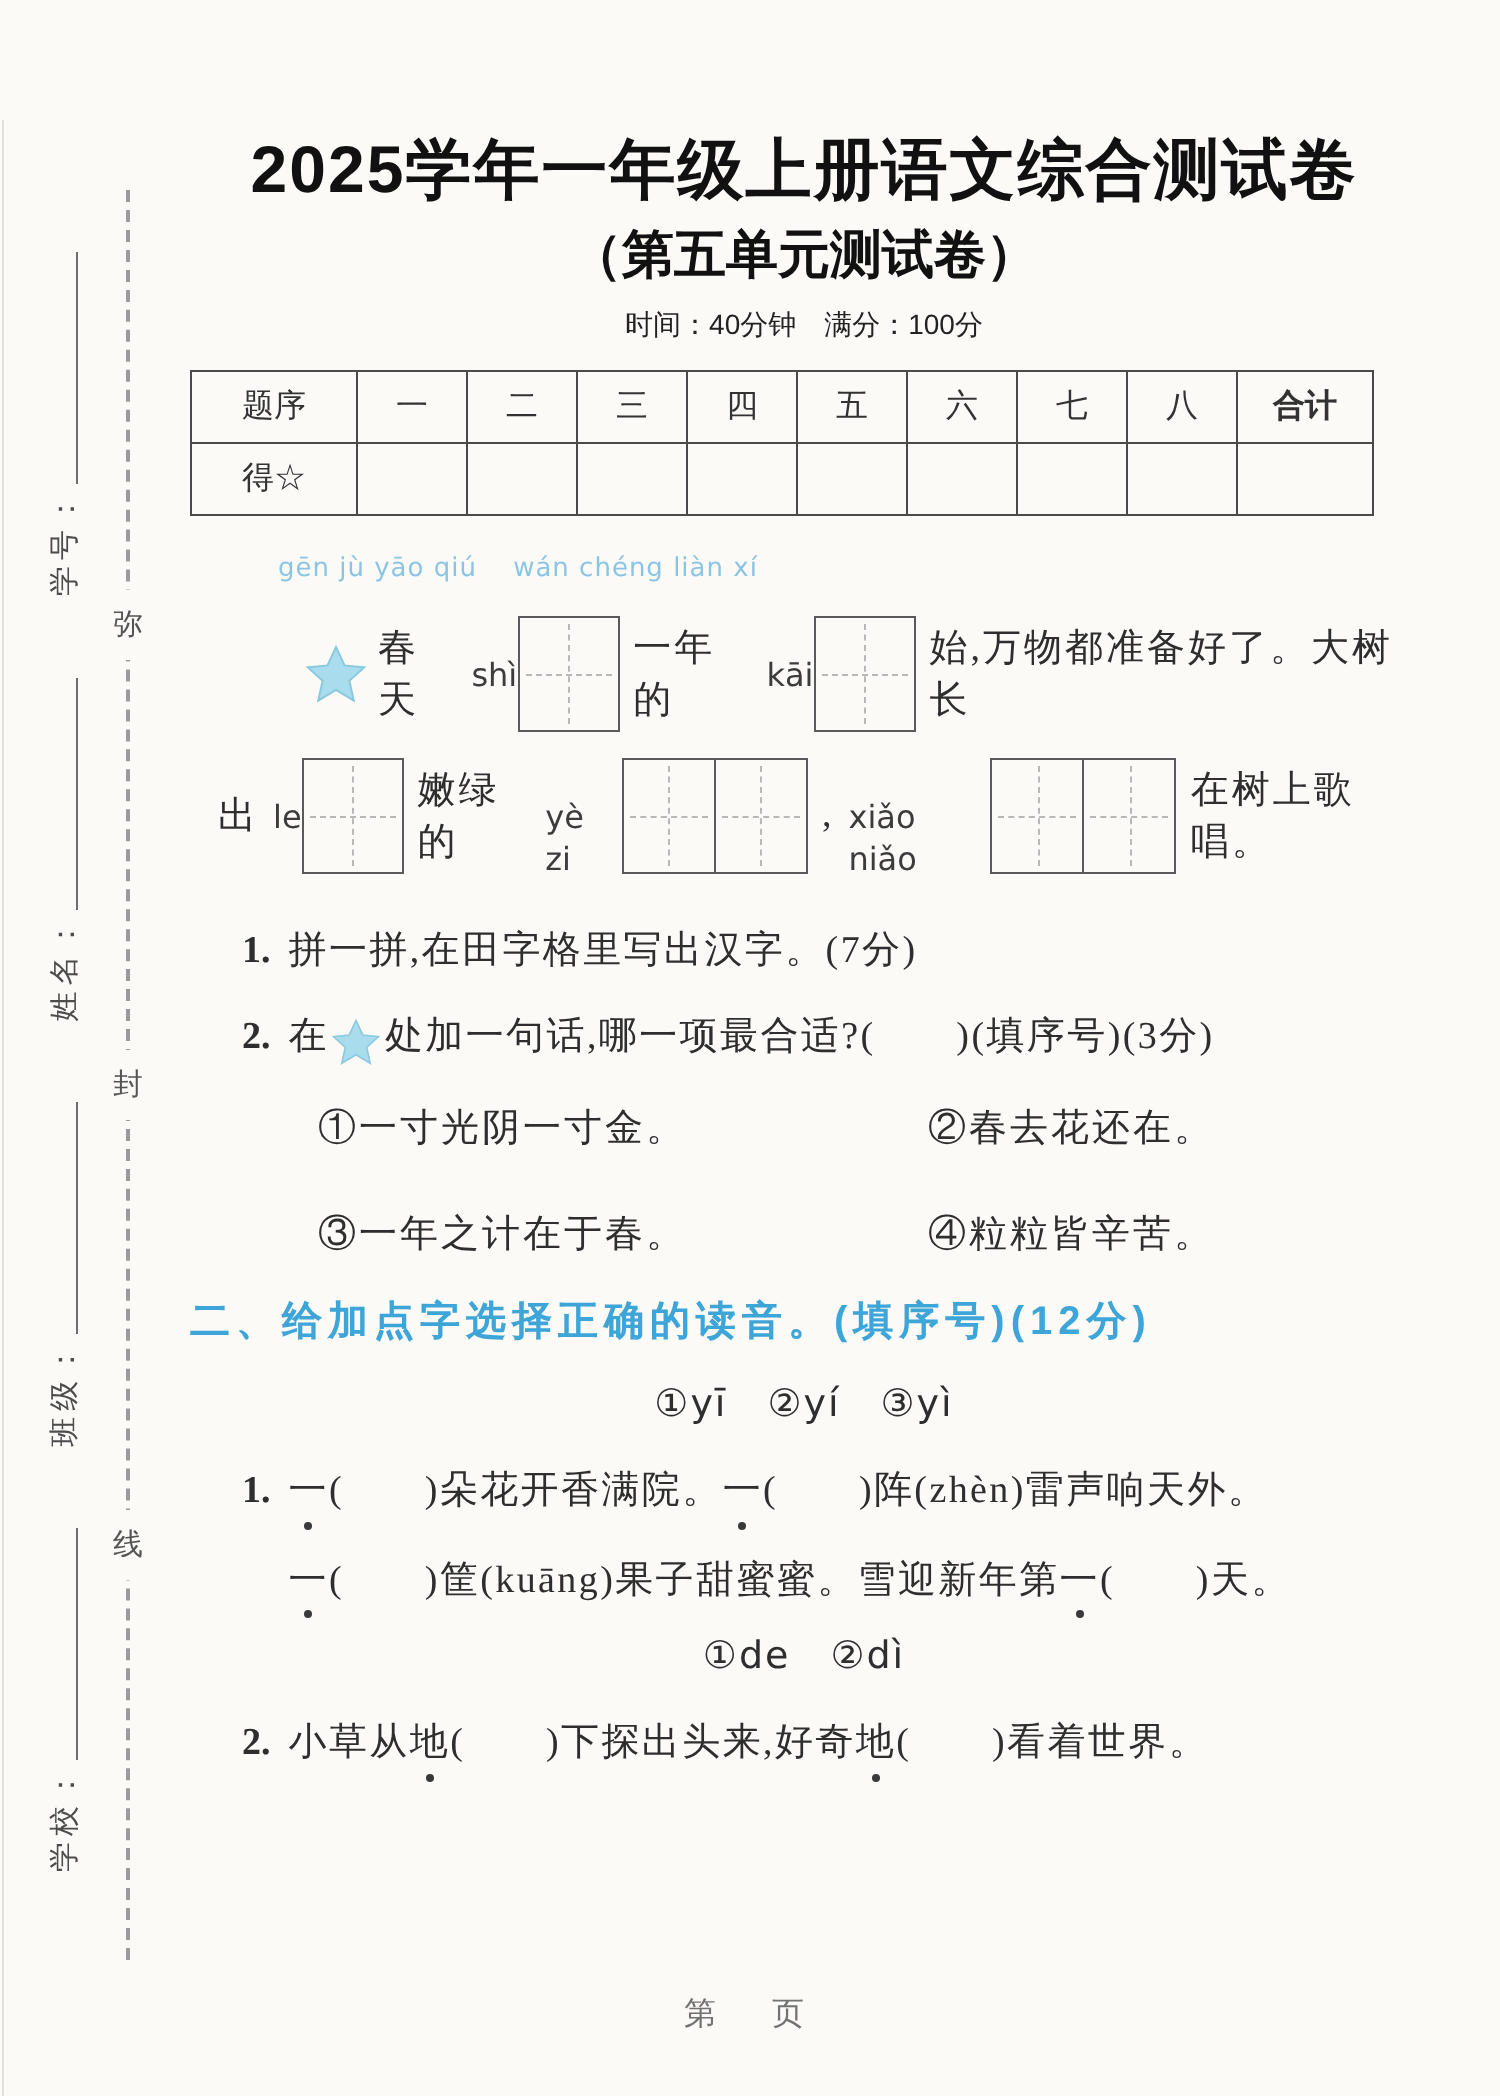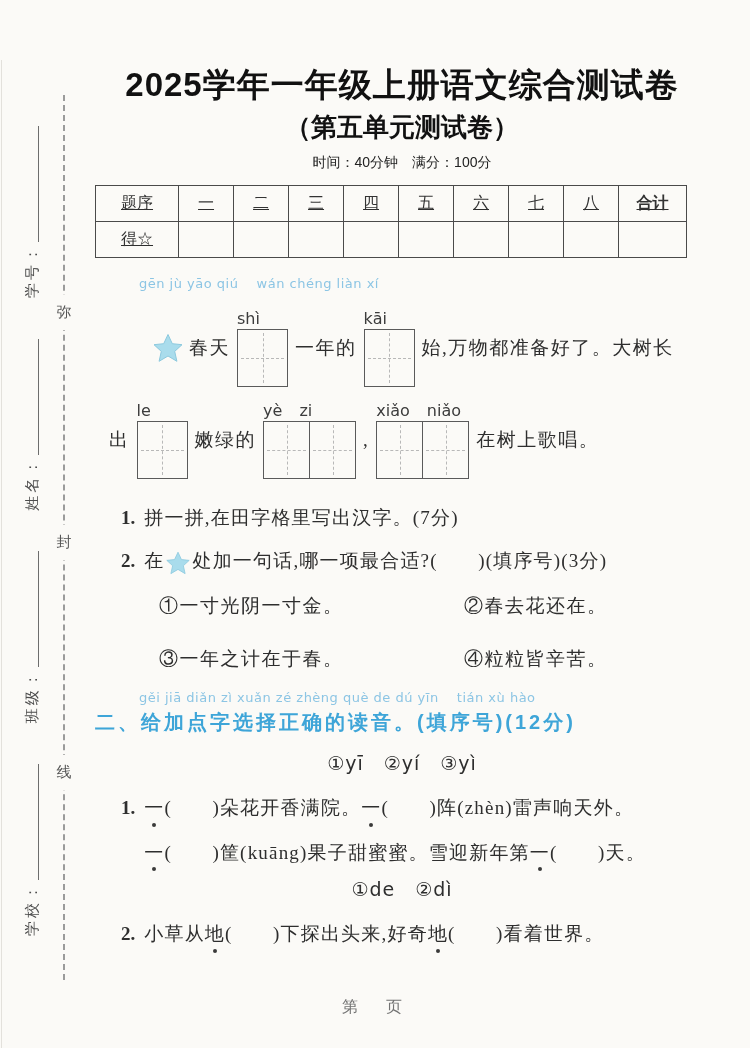--- a/index.html
+++ b/index.html
@@ -29,42 +29,42 @@
   .title{
     margin:0;text-align:center;font-family:"Liberation Sans","DejaVu Sans",sans-serif;
     font-weight:bold;font-size:33px;line-height:1.25;letter-spacing:1px;color:#111;
   }
   .subtitle{
     margin:5px 0 0;text-align:center;font-family:"Liberation Sans","DejaVu Sans",sans-serif;
     font-weight:bold;font-size:26px;color:#111;
   }
   .meta{margin-top:9px;text-align:center;font-family:"Liberation Sans",sans-serif;font-size:14px;color:#222;}
   
-  .score-table{border-collapse:collapse;margin-top:13px;width:592px;table-layout:fixed;text-decoration:underline;}
+  .score-table{border-collapse:collapse;margin-top:13px;width:592px;table-layout:fixed;}
   .score-table td{
     border:1.6px solid #4a4a4a;height:35px;text-align:center;vertical-align:middle;
     font-size:16px;color:#333;padding:0;
   }
   .score-table td.bold{font-weight:bold;}
   
   .sec{margin-top:17px;}
   .sec-py{
     font-family:"DejaVu Sans",sans-serif;font-size:13px;color:#8cc5e4;
     margin-left:44px;letter-spacing:.5px;
   }
   .sec-title{
     font-family:"Liberation Sans","DejaVu Sans",sans-serif;font-weight:bold;
     font-size:20px;color:#3ea5d8;letter-spacing:3px;margin-top:2px;
   }
   
   .passage-line{display:flex;align-items:center;font-size:19px;letter-spacing:1.5px;}
   .passage-line.l1{margin-top:15px;margin-left:58px;}
   .passage-line.l2{margin-top:13px;margin-left:14px;}
   .lead-star{margin-right:6px;display:flex;align-items:center;}
-  .box-group{display:flex;flex-direction:column;align-items:flex-start;margin:0 7px;}
+  .box-group{display:flex;flex-direction:row;align-items:center;margin:0 7px;}
   .box-py{
     font-family:"DejaVu Sans",sans-serif;font-size:16px;color:#3c3c3c;
     height:21px;line-height:21px;word-spacing:12px;letter-spacing:0;
   }
   .tian-box{display:flex;border:1.6px solid #5a5a5a;background:transparent;}
   .tian-cell{width:45px;height:56px;position:relative;}
   .tian-cell.single{width:49px;}
   .tian-cell + .tian-cell{border-left:1.6px solid #5a5a5a;}
   .tian-cell::before{content:"";position:absolute;left:50%;top:3px;bottom:3px;border-left:1px dashed #b8b8b8;}
   .tian-cell::after{content:"";position:absolute;top:50%;left:3px;right:3px;border-top:1px dashed #b8b8b8;}
@@ -232,21 +232,20 @@
     </div>
 
     <div class="opt-grid" id="optGrid">
         <div>①一寸光阴一寸金。</div>
         <div>②春去花还在。</div>
         <div>③一年之计在于春。</div>
         <div>④粒粒皆辛苦。</div>
       </div>
 
     <div class="sec">
-      <div class="sec-py">gěi jiā diǎn zì xuǎn zé zhèng què de dú yīn　 tián xù hào</div>
       <div class="sec-title">二、给加点字选择正确的读音。(填序号)(12分)</div>
     </div>
 
     <div class="center-line tones">①yī　②yí　③yì</div>
 
     <div class="q seg-q">
       <span class="q-no">1.</span>
         <span class="segline"><span class="dotted">一</span><span>(　　)朵花开香满院。</span><span class="dotted">一</span><span>(　　)阵(zhèn)雷声响天外。</span></span>
     </div>
     <div class="q seg-q">

